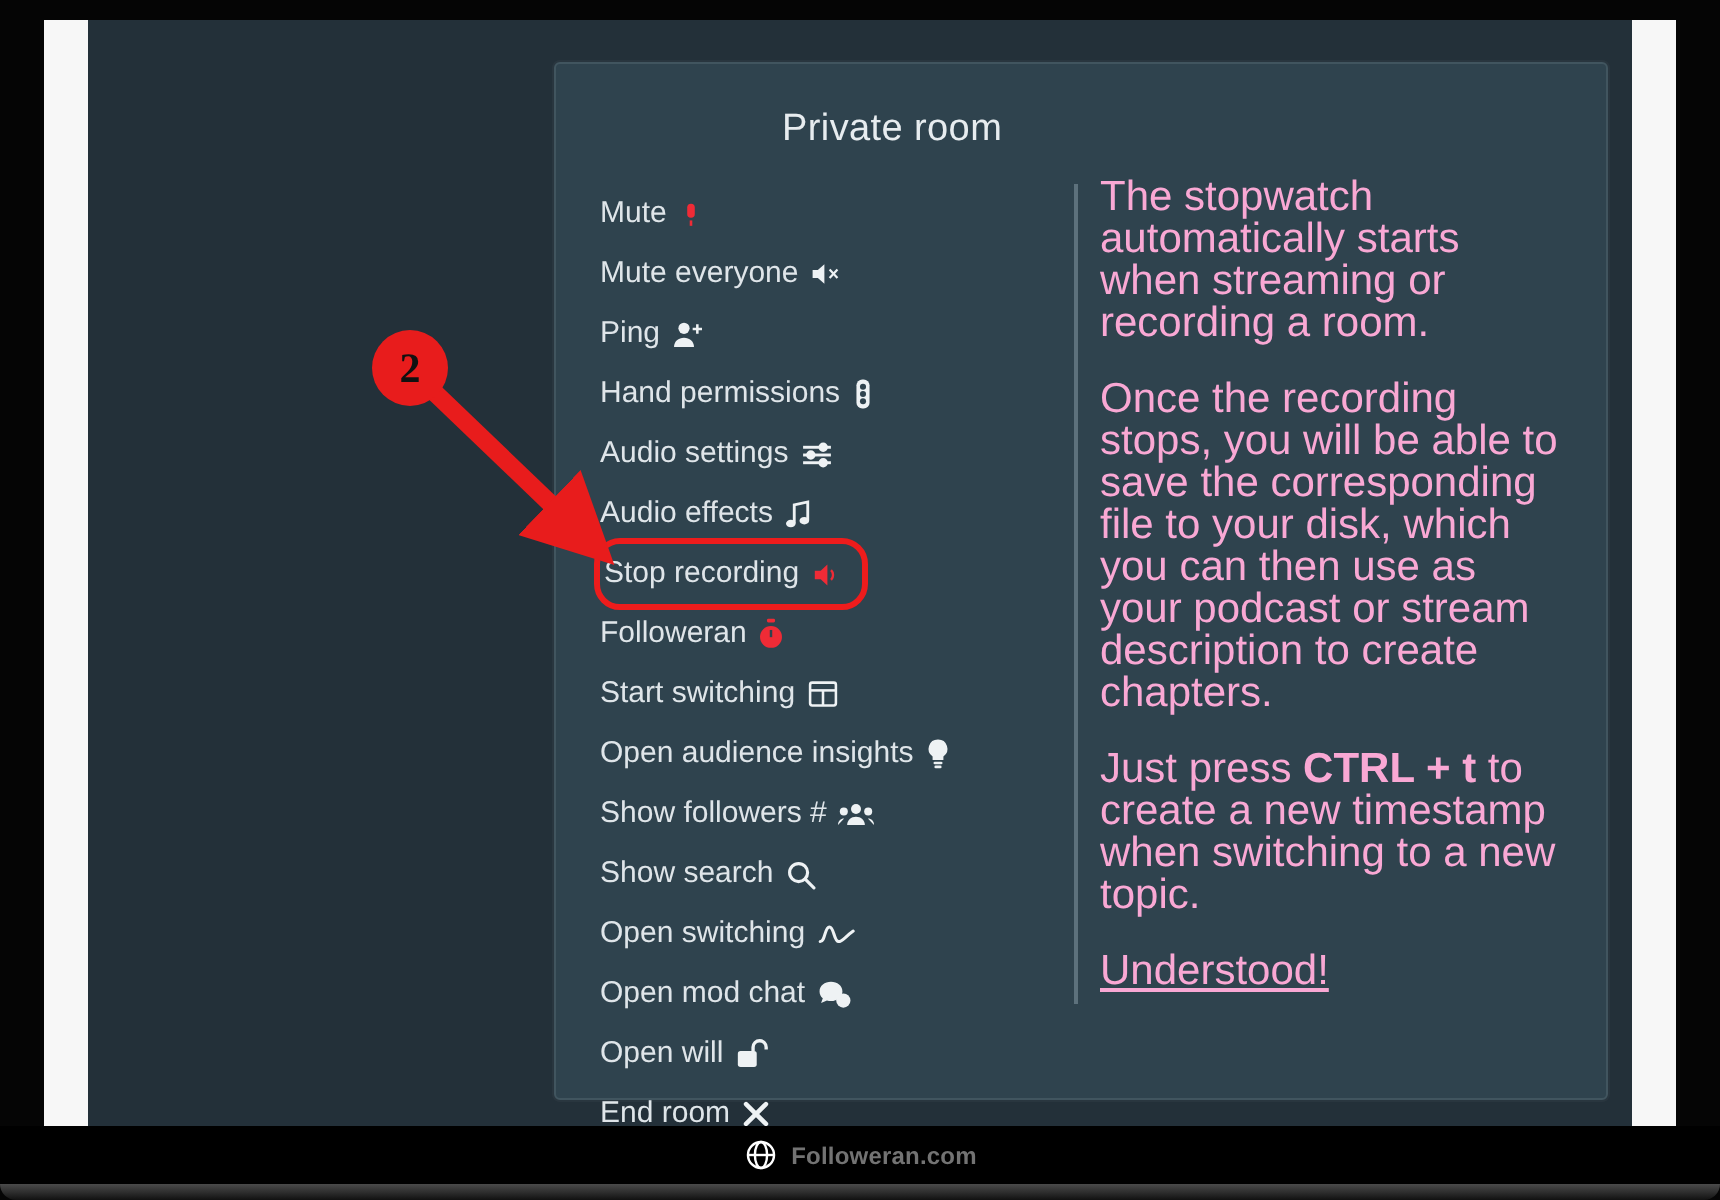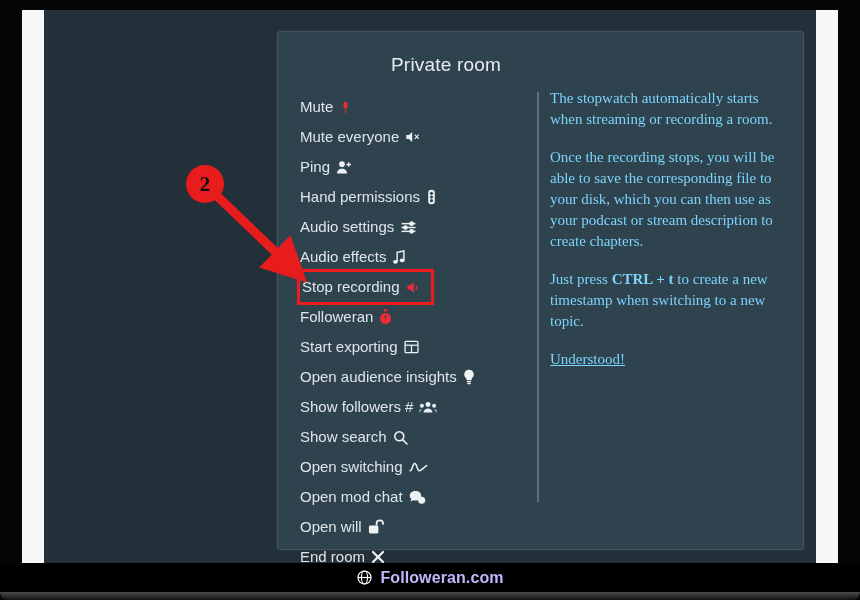--- a/index.html
+++ b/index.html
@@ -93,39 +93,39 @@
     display: inline-flex;
     align-items: center;
     justify-content: center;
     line-height: 1;
   }
   .menu-item.highlighted {
     outline: 3px solid #ee1c1c;
     outline-offset: 0px;
     width: 131px;
     padding-left: 2px;
+    border-radius: 10px;
   }
 
   
   #divider {
     position: absolute;
     left: 259px; top: 4px;
     width: 2px; height: 410px;
     background: #5d717c;
   }
 
   
   #info {
     position: absolute;
     left: 272px; top: 0px;
     width: 232px;
-    color: #7dd3fc;
-    font-size: 15px;
+    color: #f9a8d4;
+    font-size: 21px;
     line-height: 21px;
-    font-family: Liberation Serif, serif;
   }
   #info p { margin: 0 0 17px 0; }
   #info .kbd { font-weight: bold; }
   #info .understood {
     text-decoration: underline;
     cursor: pointer;
     display: inline-block;
   }
 
   
@@ -155,22 +155,22 @@
     position: absolute;
     left: 0; top: 563px;
     width: 860px; height: 29px;
     background: #000;
     display: flex;
     align-items: center;
     justify-content: center;
     gap: 7px;
   }
   #watermark .wm-text {
-    color: #c4b5fd;
-    font-size: 16px;
+    color: #737373;
+    font-size: 12px;
     font-weight: bold;
     letter-spacing: .1px;
   }
 
   
   .ic.red { color: #ef2b36; }
   .ic.white { color: #eef2f4; }
 </style>
 </head>
 <body>
@@ -267,21 +267,21 @@
               <span class="label">Followeran</span>
               <span class="ic red">
                 <svg width="13" height="16" viewBox="0 0 18 22" fill="#ef2b36">
                   <rect x="6.2" y="0.4" width="5.6" height="2.6" rx="1"></rect>
                   <circle cx="9" cy="13" r="7.6"></circle>
                   <path d="M9 8.2v5" stroke="#2f434e" stroke-width="1.7"></path>
                 </svg>
               </span>
             </div>
             <div class="menu-item">
-              <span class="label">Start exporting</span>
+              <span class="label">Start switching</span>
               <span class="ic white">
                 <svg width="15" height="14" viewBox="0 0 20 18" fill="none" stroke="#eef2f4" stroke-width="1.7">
                   <rect x="1.4" y="1.4" width="17.2" height="15.2" rx="1.4"></rect>
                   <line x1="1.4" y1="6.6" x2="18.6" y2="6.6"></line>
                   <line x1="10" y1="6.6" x2="10" y2="16.6"></line>
                 </svg>
               </span>
             </div>
             <div class="menu-item">
               <span class="label">Open audience insights</span>

